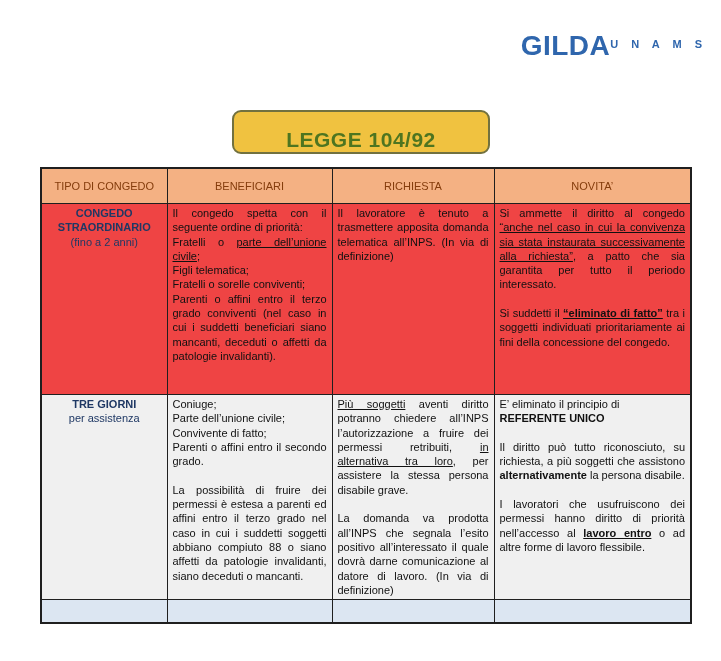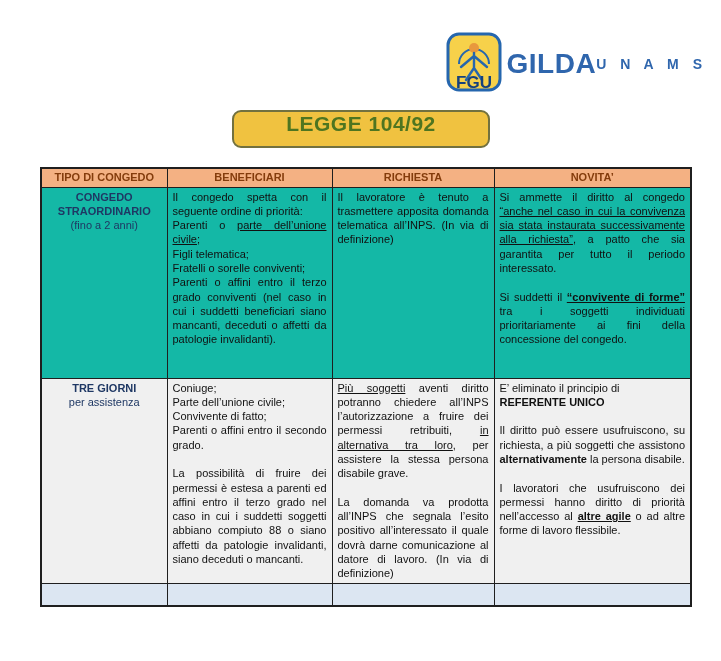--- a/index.html
+++ b/index.html
@@ -4,61 +4,52 @@
 <style>
   html,body{margin:0;padding:0;}
   body{
     width:721px;height:661px;position:relative;background:#ffffff;
     font-family:"Liberation Sans", sans-serif;color:#111;overflow:hidden;
   }
   
   .logo{position:absolute;top:32px;right:14px;display:flex;align-items:center;gap:5px;}
   .logo-txt{display:flex;flex-direction:row;line-height:1;color:#2f66ad;}
   .logo-gilda{font-size:28px;font-weight:bold;letter-spacing:0.5px;}
-  .logo-unams{font-size:14px;font-weight:bold;letter-spacing:5px;margin-top:7px;}
+  .logo-unams{font-size:11px;font-weight:bold;letter-spacing:5px;margin-top:7px;}
   
   .banner{
-    position:absolute;top:110px;left:232px;width:258px;height:38px;
+    position:absolute;top:110px;left:232px;width:258px;height:44px;
     background:#f0c240;border:2px solid #72713f;border-radius:9px;
-    display:flex;align-items:flex-start;justify-content:center;box-sizing:border-box;
+    display:flex;align-items:flex-end;justify-content:center;box-sizing:border-box;
   }
   .banner-text{color:#4e7520;font-weight:bold;font-size:21px;letter-spacing:0.5px;}
   
   .table-wrap{position:absolute;top:167px;left:40px;}
   table{border-collapse:collapse;width:650px;table-layout:fixed;}
   th,td{border:1px solid #1f1f1f;vertical-align:top;box-sizing:border-box;}
   table{border:2px solid #1f1f1f;}
   th{
-    background:#f4b183;color:#843c0c;font-size:11px;font-weight:bold;
-    text-align:center;height:19px;padding:2px 2px;
+    background:#f4b183;color:#843c0c;font-size:11px;font-weight:normal;
+    text-align:center;height:19px;padding:11px 2px;
   }
   td{font-size:11px;line-height:14.3px;padding:2px 5px;}
-  tr.r1 td{background:#14b8a6;height:191px;}
+  tr.r1 td{background:#ef4444;height:191px;}
   tr.r2 td{background:#f0f0f0;height:172px;}
   tr.r3 td{background:#dce6f2;height:23px;padding:0;}
   td.c-type .para{text-align:center;color:#1f3864;}
   .para{text-align:justify;min-height:14.3px;}
   .para.blank{min-height:14.3px;}
   .b{font-weight:bold;}
   .i{}
   .u{text-decoration:underline;}
 </style>
 </head>
 <body>
 
 <div class="logo">
-  <span>
-    <svg width="56" height="60" viewBox="0 0 56 60">
-      <rect x="2" y="2" width="52" height="56" rx="11" fill="#f7d14a" stroke="#2566ae" stroke-width="3"></rect>
-      <path d="M13 32 A15 15 0 0 1 43 32" fill="none" stroke="#2566ae" stroke-width="2"></path>
-      <circle cx="28" cy="16" r="5" fill="#e8983d"></circle>
-      <path d="M28 21 L28 36 M28 24 L15 35 M28 24 L41 35 M28 36 L20 48 M28 36 L36 48" fill="none" stroke="#2566ae" stroke-width="2.4" stroke-linecap="round"></path>
-      <text x="28" y="56" text-anchor="middle" font-family="Liberation Sans, sans-serif" font-size="17" font-weight="bold" fill="#16417c">FGU</text>
-    </svg>
-  </span>
   <span class="logo-txt">
     <span class="logo-gilda">GILDA</span>
     <span class="logo-unams">U N A M S</span>
   </span>
 </div>
 
 <div class="banner">
   <span class="banner-text">LEGGE 104/92</span>
 </div>
 
@@ -79,32 +70,32 @@
       </tr>
     </thead>
     <tbody>
       <tr class="r1">
         <td class="c-type">
             <div class="para"><span class="b">CONGEDO STRAORDINARIO</span></div>
             <div class="para"><span>(fino a 2 anni)</span></div>
           </td>
         <td>
             <div class="para"><span>Il congedo spetta con il seguente ordine di priorità:</span></div>
-            <div class="para"><span>Parenti o </span><span class="u">parte dell’unione civile</span><span>;</span></div>
+            <div class="para"><span>Fratelli o </span><span class="u">parte dell’unione civile</span><span>;</span></div>
             <div class="para"><span>Figli telematica;</span></div>
             <div class="para"><span>Fratelli o sorelle conviventi;</span></div>
             <div class="para"><span>Parenti o affini entro il terzo grado conviventi (nel caso in cui i suddetti beneficiari siano mancanti, deceduti o affetti da patologie invalidanti).</span></div>
           </td>
         <td>
             <div class="para"><span>Il lavoratore è tenuto a trasmettere apposita domanda telematica all’INPS. (In via di definizione)</span></div>
           </td>
         <td>
             <div class="para"><span>Si ammette il diritto al congedo </span><span class="i u">“anche nel caso in cui la convivenza sia stata instaurata successivamente alla richiesta”</span><span>, a patto che sia garantita per tutto il periodo interessato.</span></div>
             <div class="para blank"></div>
-            <div class="para"><span>Si suddetti il </span><span class="b i u">“convivente di forme”</span><span> tra i soggetti individuati prioritariamente ai fini della concessione del congedo.</span></div>
+            <div class="para"><span>Si suddetti il </span><span class="b i u">“eliminato di fatto”</span><span> tra i soggetti individuati prioritariamente ai fini della concessione del congedo.</span></div>
           </td>
       </tr>
       <tr class="r2">
         <td class="c-type">
             <div class="para"><span class="b">TRE GIORNI</span></div>
             <div class="para"><span>per assistenza</span></div>
           </td>
         <td>
             <div class="para"><span>Coniuge;</span></div>
             <div class="para"><span>Parte dell’unione civile;</span></div>
@@ -115,23 +106,23 @@
           </td>
         <td>
             <div class="para"><span class="u">Più soggetti</span><span> aventi diritto potranno chiedere all’INPS l’autorizzazione a fruire dei permessi retribuiti, </span><span class="u">in alternativa tra loro</span><span>, per assistere la stessa persona disabile grave.</span></div>
             <div class="para blank"></div>
             <div class="para"><span>La domanda va prodotta all’INPS che segnala l’esito positivo all’interessato il quale dovrà darne comunicazione al datore di lavoro. (In via di definizione)</span></div>
           </td>
         <td>
             <div class="para"><span>E’ eliminato il principio di</span></div>
             <div class="para"><span class="b">REFERENTE UNICO</span></div>
             <div class="para blank"></div>
-            <div class="para"><span>Il diritto può essere usufruiscono, su richiesta, a più soggetti che assistono </span><span class="b">alternativamente</span><span> la persona disabile.</span></div>
+            <div class="para"><span>Il diritto può tutto riconosciuto, su richiesta, a più soggetti che assistono </span><span class="b">alternativamente</span><span> la persona disabile.</span></div>
             <div class="para blank"></div>
-            <div class="para"><span>I lavoratori che usufruiscono dei permessi hanno diritto di priorità nell’accesso al </span><span class="b u">altre agile</span><span> o ad altre forme di lavoro flessibile.</span></div>
+            <div class="para"><span>I lavoratori che usufruiscono dei permessi hanno diritto di priorità nell’accesso al </span><span class="b u">lavoro entro</span><span> o ad altre forme di lavoro flessibile.</span></div>
           </td>
       </tr>
       <tr class="r3">
         <td></td>
         <td></td>
         <td></td>
         <td></td>
       </tr>
     </tbody>
   </table>

